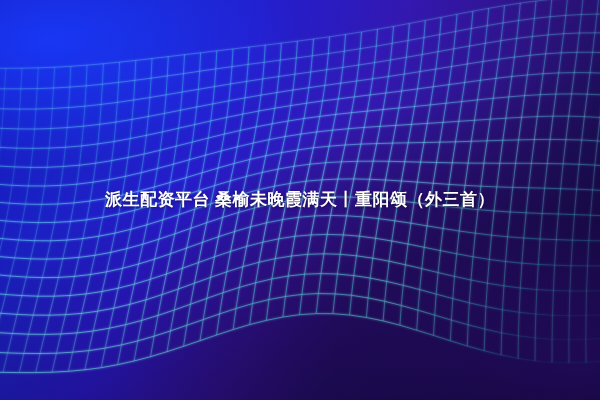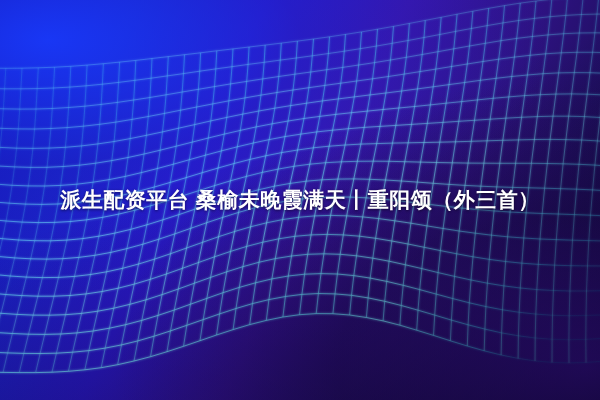--- a/index.html
+++ b/index.html
@@ -43,21 +43,21 @@
     left: 0;
     top: 168px;
     width: 600px;
     height: 64px;
     display: flex;
     align-items: center;
     justify-content: center;
   }
   .title-text {
     color: #ffffff;
-    font-size: 21px;
+    font-size: 17px;
     font-weight: 700;
     letter-spacing: 0.5px;
     line-height: 1.2;
     white-space: nowrap;
     text-shadow: 0 1px 3px rgba(0,0,0,0.55);
   }
 </style>
 </head>
 <body>
 

